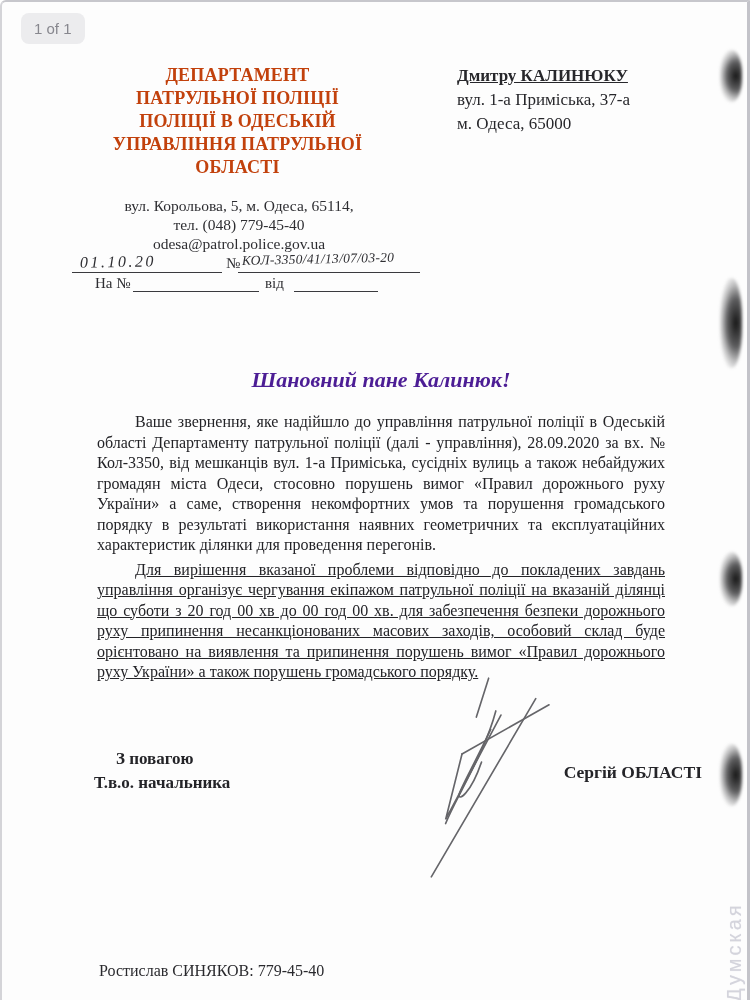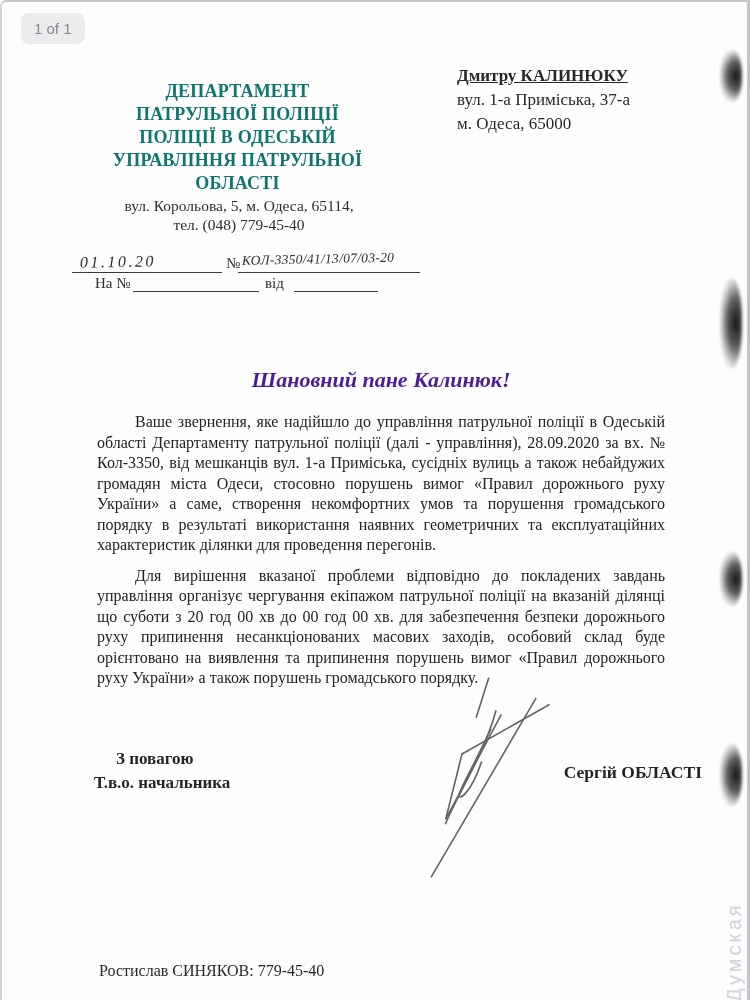--- a/index.html
+++ b/index.html
@@ -20,21 +20,21 @@
   .page-badge {
     position: absolute; left: 19px; top: 11px;
     background: #ececee; color: #87878e;
     font-family: "Liberation Sans", sans-serif;
     font-size: 15px; padding: 7px 13px; border-radius: 8px;
   }
 
   .org-block {
     position: absolute; left: 88px; top: 62px; width: 295px;
     text-align: center; font-weight: bold; font-size: 18px; line-height: 23px;
-    color: #0f766e; letter-spacing: 0.2px; margin-top: 16px;
+    color: #c2410c; letter-spacing: 0.2px;
   }
   .addr-block {
     position: absolute; left: 82px; top: 194px; width: 310px;
     text-align: center; font-size: 15.5px; line-height: 19px; color: #2e2e32;
   }
 
   .recipient {
     position: absolute; left: 455px; top: 62px; width: 230px;
     font-size: 17px; line-height: 24px; color: #27272b;
   }
@@ -62,21 +62,21 @@
     position: absolute; left: 95px; top: 365px; width: 568px;
     text-align: center; font-weight: bold; font-style: italic; font-size: 22px;
     color: #4c1d95;
   }
 
   .body-text {
     position: absolute; left: 95px; top: 410px; width: 568px;
     font-size: 16px; line-height: 20.5px; text-align: justify; color: #232327;
   }
   .body-text p { text-indent: 38px; margin: 0; }
-  .body-text p + p { margin-top: 10px; }
+  .body-text p + p { margin-top: 4px; text-decoration: underline; }
 
   .signoff-left {
     position: absolute; left: 92px; top: 733px; width: 220px;
     font-weight: bold; font-size: 17px; line-height: 24px; color: #242428;
   }
   .signoff-left .regards { padding-left: 22px; margin-top: 12px; }
   .signer {
     position: absolute; left: 490px; top: 760px; width: 210px;
     text-align: right; font-weight: bold; font-size: 17.5px; color: #242428;
   }
@@ -116,20 +116,21 @@
     <div>ДЕПАРТАМЕНТ</div>
     <div>ПАТРУЛЬНОЇ ПОЛІЦІЇ</div>
     <div>ПОЛІЦІЇ В ОДЕСЬКІЙ</div>
     <div>УПРАВЛІННЯ ПАТРУЛЬНОЇ</div>
     <div>ОБЛАСТІ</div>
   </div>
 
   <div class="addr-block">
     <div>вул. Корольова, 5, м. Одеса, 65114,</div>
     <div>тел. (048) 779-45-40</div>
+    <div>odesa@patrol.police.gov.ua</div>
   </div>
 
   <div class="recipient">
     <div class="name">Дмитру КАЛИНЮКУ</div>
     <div>вул. 1-а Приміська, 37-а</div>
     <div>м. Одеса, 65000</div>
   </div>
 
   <div class="ref-date hand">01.10.20</div>
   <div class="ref-num-sign">№</div>

